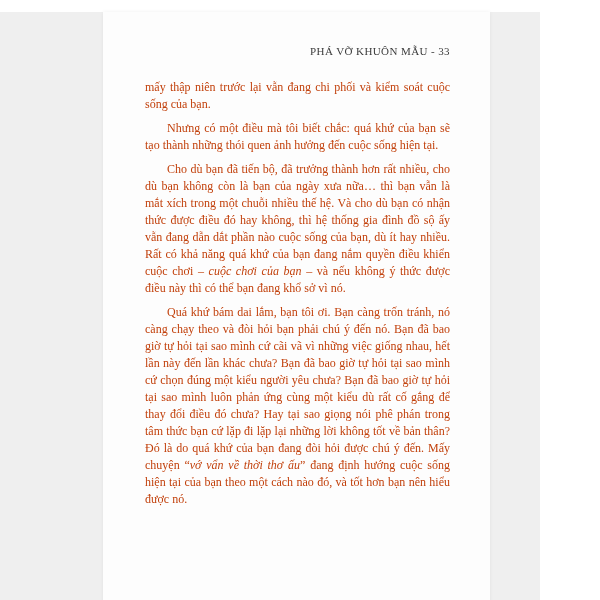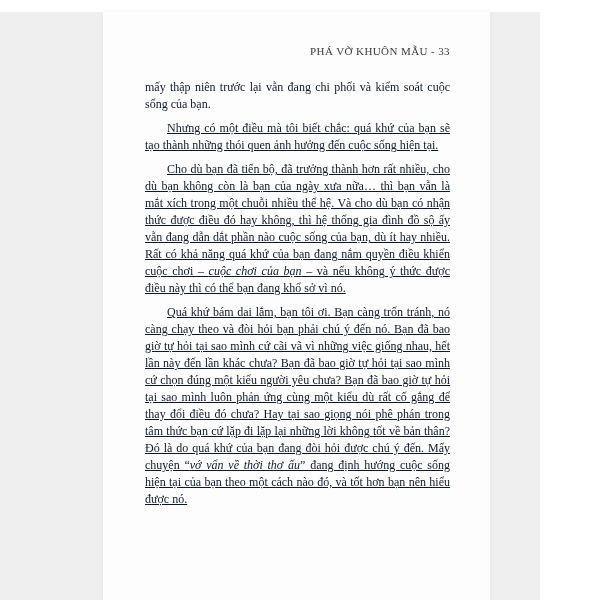--- a/index.html
+++ b/index.html
@@ -45,35 +45,34 @@
     line-height: 17px;
     color: #303030;
     text-align: justify;
   }
   .body-text p {
     margin: 0;
     padding: 0;
   }
   .body-text p + p {
     margin-top: 7px;
-    text-decoration: underline;
   }
   .body-text p.indent {
     text-indent: 22px;
   }
   .body-text em {
     font-style: italic;
   }
 </style>
 </head>
 <body>
 
 <div class="scan-bg" style="background: rgb(239, 239, 239);">
   <div class="book-page" style="background: rgb(253, 253, 253);">
     <div class="running-header" style="color: rgb(60, 60, 60);">PHÁ VỠ KHUÔN MẪU - 33</div>
-    <div class="body-text" id="body-text" style="color: #0f172a;">
+    <div class="body-text" id="body-text" style="color: #c2410c;">
         <p class=""><span>mấy thập niên trước lại vẫn đang chi phối và kiểm soát cuộc sống của bạn.</span></p>
         <p class="indent"><span>Nhưng có một điều mà tôi biết chắc: quá khứ của bạn sẽ tạo thành những thói quen ảnh hưởng đến cuộc sống hiện tại.</span></p>
         <p class="indent"><span>Cho dù bạn đã tiến bộ, đã trưởng thành hơn rất nhiều, cho dù bạn không còn là bạn của ngày xưa nữa… thì bạn vẫn là mắt xích trong một chuỗi nhiều thế hệ. Và cho dù bạn có nhận thức được điều đó hay không, thì hệ thống gia đình đồ sộ ấy vẫn đang dẫn dắt phần nào cuộc sống của bạn, dù ít hay nhiều. Rất có khả năng quá khứ của bạn đang nắm quyền điều khiển cuộc chơi – </span><em>cuộc chơi của bạn</em><span> – và nếu không ý thức được điều này thì có thể bạn đang khổ sở vì nó.</span></p>
         <p class="indent"><span>Quá khứ bám dai lắm, bạn tôi ơi. Bạn càng trốn tránh, nó càng chạy theo và đòi hỏi bạn phải chú ý đến nó. Bạn đã bao giờ tự hỏi tại sao mình cứ cãi vã vì những việc giống nhau, hết lần này đến lần khác chưa? Bạn đã bao giờ tự hỏi tại sao mình cứ chọn đúng một kiểu người yêu chưa? Bạn đã bao giờ tự hỏi tại sao mình luôn phản ứng cùng một kiểu dù rất cố gắng để thay đổi điều đó chưa? Hay tại sao giọng nói phê phán trong tâm thức bạn cứ lặp đi lặp lại những lời không tốt về bản thân? Đó là do quá khứ của bạn đang đòi hỏi được chú ý đến. Mấy chuyện “</span><em>vớ vẩn về thời thơ ấu</em><span>” đang định hướng cuộc sống hiện tại của bạn theo một cách nào đó, và tốt hơn bạn nên hiểu được nó.</span></p>
       </div>
   </div>
 </div>
 
 </body></html>

